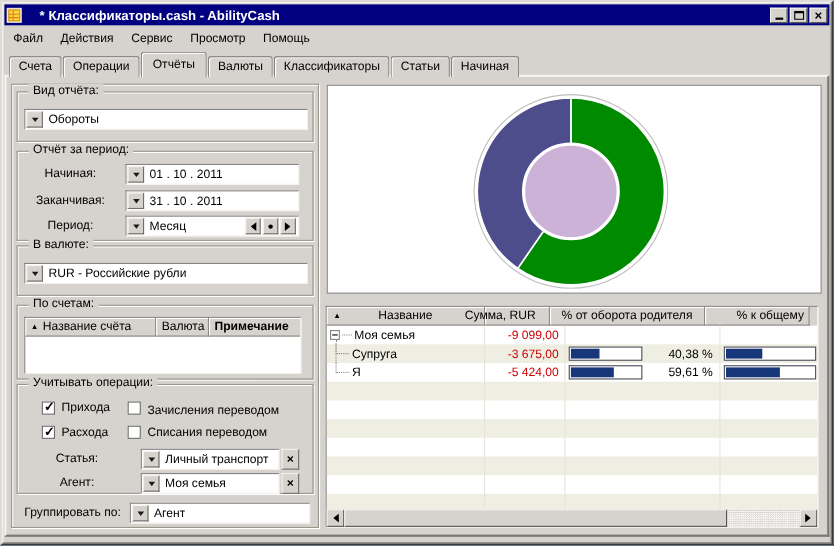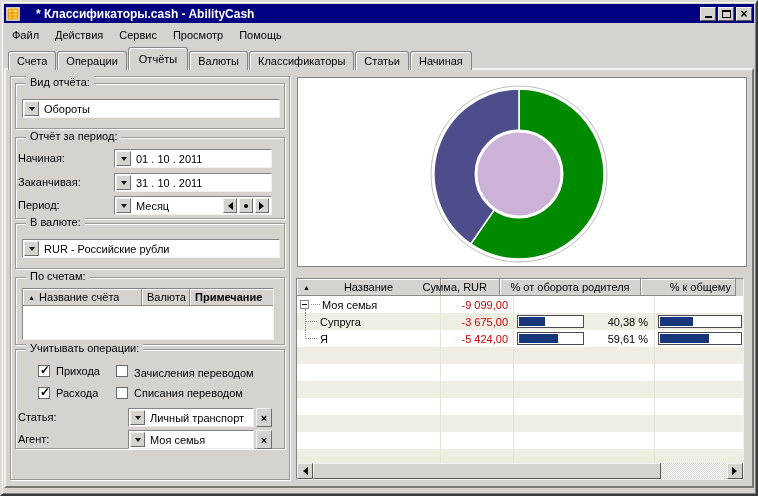--- a/index.html
+++ b/index.html
@@ -38,21 +38,21 @@
   .glabel{position:absolute;top:-8px;left:10px;background:#d6d3ce;padding:0 4px;font-size:11px;white-space:nowrap;}
   .combo{position:absolute;height:19px;background:#fff;border:1px solid;
     border-color:#848484 #f2f0ec #f2f0ec #848484;display:flex;align-items:center;}
   .drop{width:15px;height:15px;margin:0 1px;background:#d6d3ce;border:1px solid;flex:none;
     border-color:#f4f2ee #6f6d68 #6f6d68 #f4f2ee;display:flex;align-items:center;justify-content:center;}
   .tri-down{width:0;height:0;border:3px solid transparent;border-top:4px solid #1a1a1a;margin-top:4px;}
   .tri-left{width:0;height:0;border:4px solid transparent;border-right:5px solid #000;margin-left:-3px;}
   .tri-right{width:0;height:0;border:4px solid transparent;border-left:5px solid #000;margin-right:-3px;}
   .dot{width:4px;height:4px;border-radius:50%;background:#000;}
   .combo .val{padding-left:4px;font-size:11px;white-space:nowrap;overflow:hidden;}
-  .flabel{position:absolute;font-size:11px;line-height:19px;text-align:left;white-space:nowrap;}
+  .flabel{position:absolute;font-size:11px;line-height:19px;text-align:center;white-space:nowrap;}
   .navbtns{margin-left:auto;display:flex;gap:2px;margin-right:2px;}
   .nbtn{width:14px;height:15px;background:#d6d3ce;border:1px solid;padding:0;
     border-color:#f4f2ee #6f6d68 #6f6d68 #f4f2ee;display:flex;align-items:center;justify-content:center;}
   .xbtn{position:absolute;width:16px;height:19px;background:#d6d3ce;border:1px solid;
     border-color:#f4f2ee #6f6d68 #6f6d68 #f4f2ee;font-size:11px;font-weight:bold;
     display:flex;align-items:center;justify-content:center;}
   .checkbox{position:absolute;width:12px;height:12px;background:#fff;border:1px solid #6a6a6a;}
   .checkbox.checked::after{content:"✓";position:absolute;top:-3px;left:1px;font-size:12px;font-weight:bold;}
   .cblabel{position:absolute;font-size:11px;line-height:14px;white-space:nowrap;}
   
@@ -262,20 +262,27 @@
           <span class="drop">
               <span class="tri-down"></span>
             </span>
           <span class="val">Моя семья</span>
         </div>
         <button class="xbtn" style="left:240px;top:80px;">
             <span>×</span>
           </button>
       </div>
 
+      <span class="flabel" style="left:7px;top:380px;width:96px;">Группировать по:</span>
+      <div class="combo" style="left:107px;top:380px;width:164px;">
+        <span class="drop">
+            <span class="tri-down"></span>
+          </span>
+        <span class="val">Агент</span>
+      </div>
     </div>
 
     <div class="chart-panel">
       <svg id="donut-svg" width="448" height="188">
           <circle cx="221" cy="96" r="88" fill="none" stroke="#bdbdbd" stroke-width="1"></circle>
           <path d="M 221 96 L 221.00 11.00 A 85 85 0 1 1 172.71 165.95 Z" fill="#008a00" stroke="#ffffff" stroke-width="1.5"></path>
           <path d="M 221 96 L 172.71 165.95 A 85 85 0 0 1 221.00 11.00 Z" fill="#4d4d8c" stroke="#ffffff" stroke-width="1.5"></path>
           <circle cx="221" cy="96" r="43" fill="#cdb2d8" stroke="#ffffff" stroke-width="3"></circle>
         </svg>
     </div>

